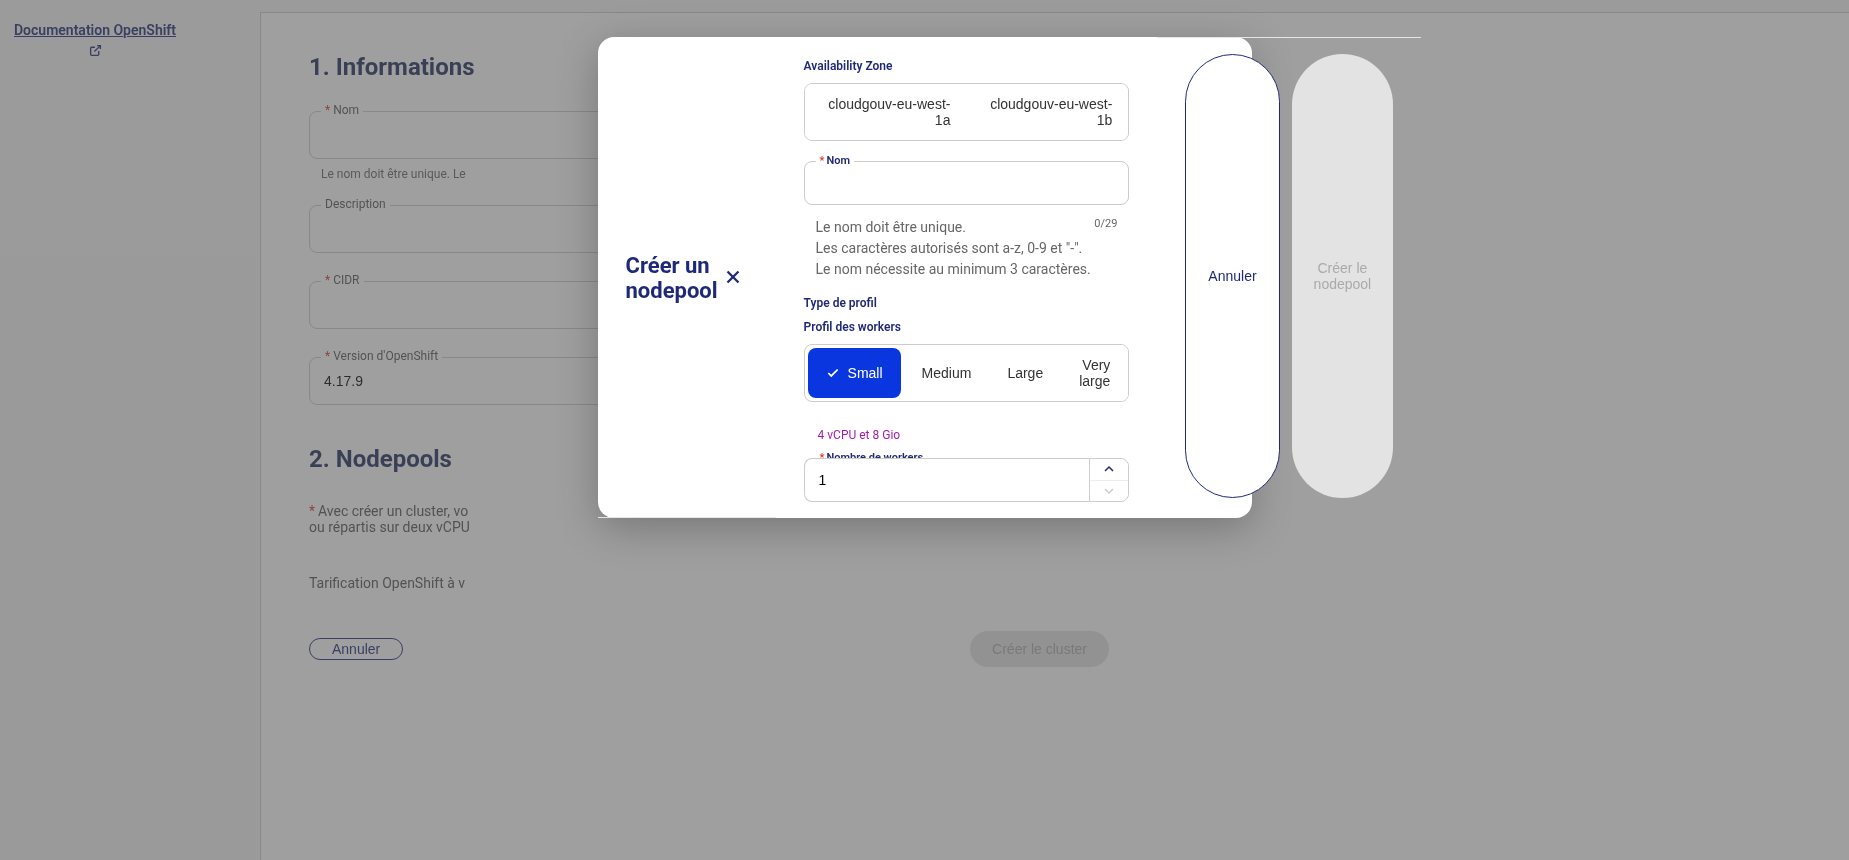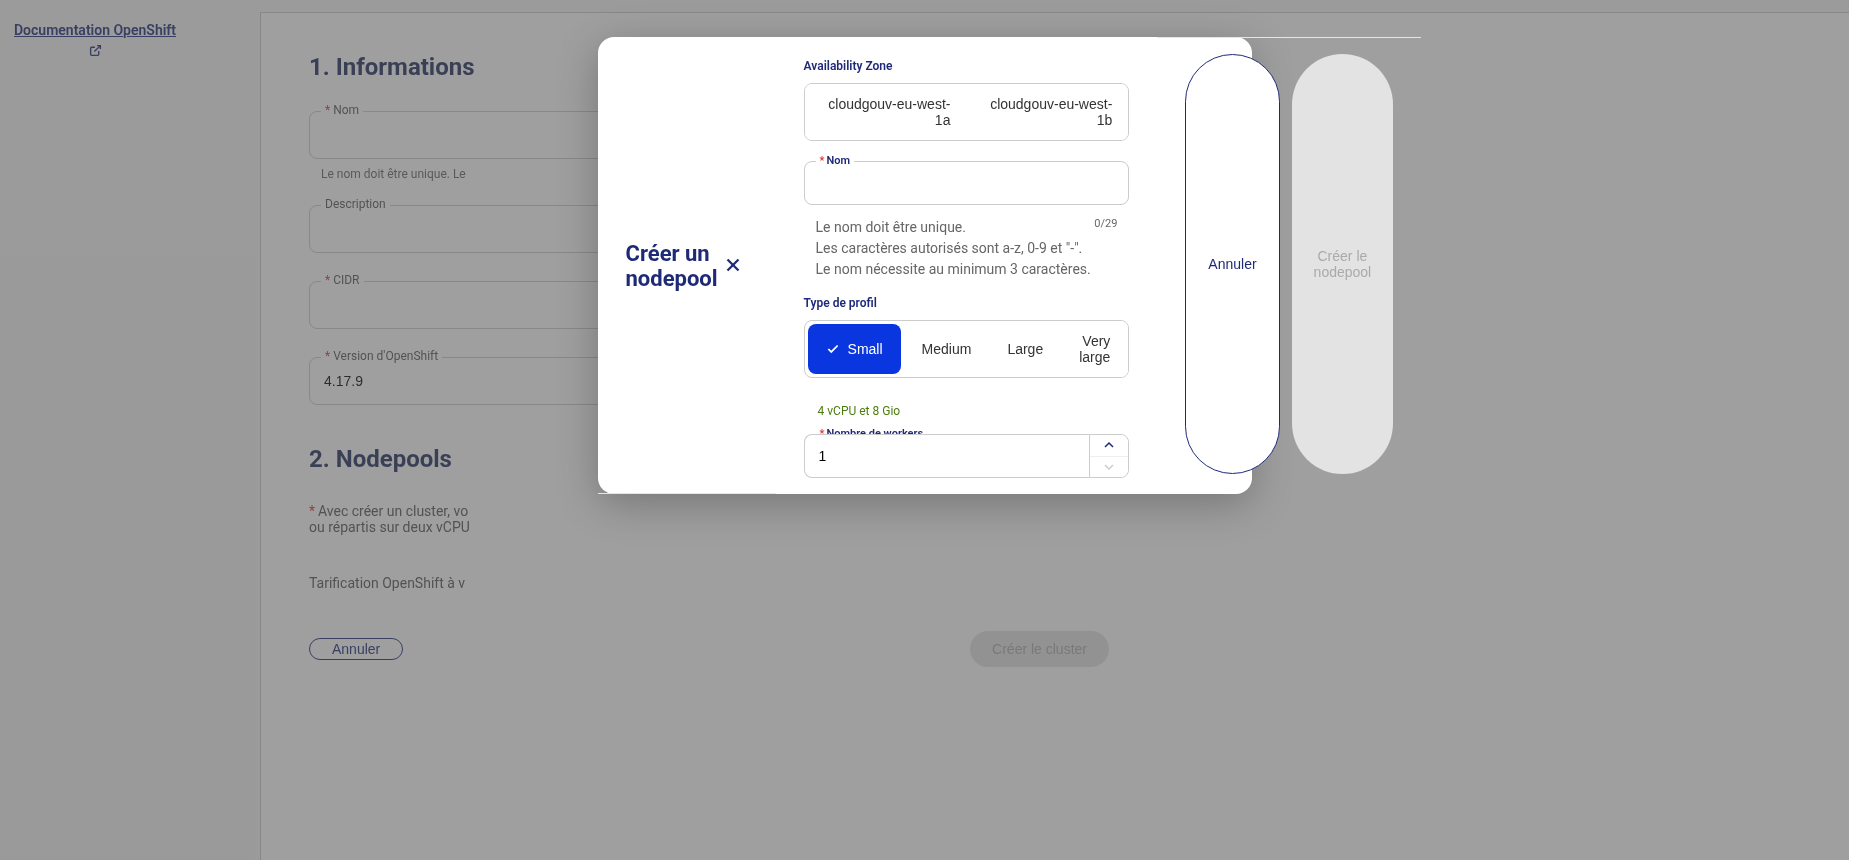--- a/index.html
+++ b/index.html
@@ -186,21 +186,21 @@
     height: 44px;
     border: 1px solid #ccc;
     border-radius: 8px;
     padding: 0 14px;
     font-size: 14px;
   }
   .m-hint-row { display: flex; justify-content: space-between; padding: 6px 12px 0; margin-bottom: 16px; }
   .m-hint { font-size: 14px; color: #666; line-height: 1.5; }
   .m-counter { font-size: 11px; color: #666; }
 
-  .profile-hint { font-size: 12px; color: #4d7c0f; padding: 6px 0 0 14px; margin-bottom: 16px; }
+  .profile-hint { font-size: 12px; color: #a21caf; padding: 6px 0 0 14px; margin-bottom: 16px; }
 
   .num-field { position: relative; display: flex; }
   .num-input {
     flex: 1;
     height: 44px;
     border: 1px solid #ccc;
     border-right: none;
     border-radius: 8px 0 0 8px;
     padding: 0 14px;
     font-size: 14px;
@@ -318,20 +318,21 @@
       <div class="m-hint">
         <span>Le nom doit être unique.</span><br>
         <span>Les caractères autorisés sont a-z, 0-9 et "-".</span><br>
         <span>Le nom nécessite au minimum 3 caractères.</span>
       </div>
       <span class="m-counter">0/29</span>
     </div>
 
     <span class="m-label">Type de profil</span>
 
+    <span class="m-label">Profil des workers</span>
     <div class="seg-group">
       <button class="seg-btn selected">
         <svg class="check-icon" viewBox="0 0 24 24" fill="none" stroke="currentColor" stroke-width="3">
             <polyline points="20 6 9 17 4 12"></polyline>
           </svg>
         <span>Small</span>
       </button>
       <button class="seg-btn">Medium</button>
       <button class="seg-btn">Large</button>
       <button class="seg-btn">Very large</button>

